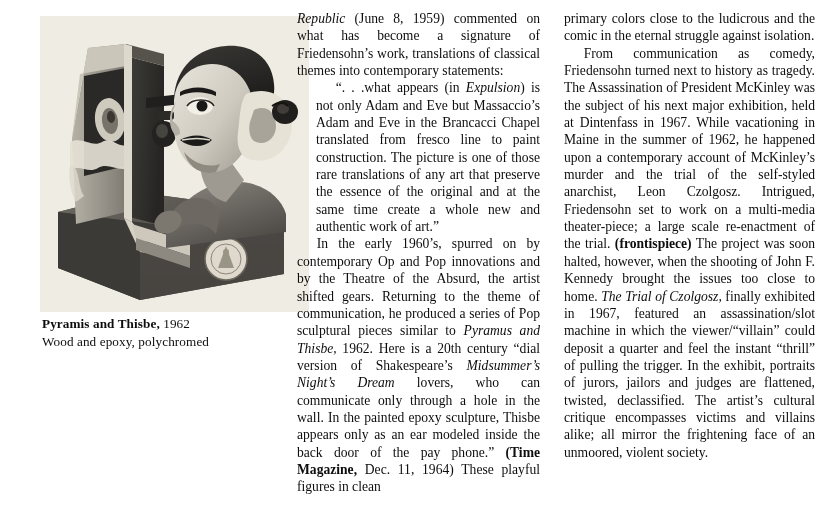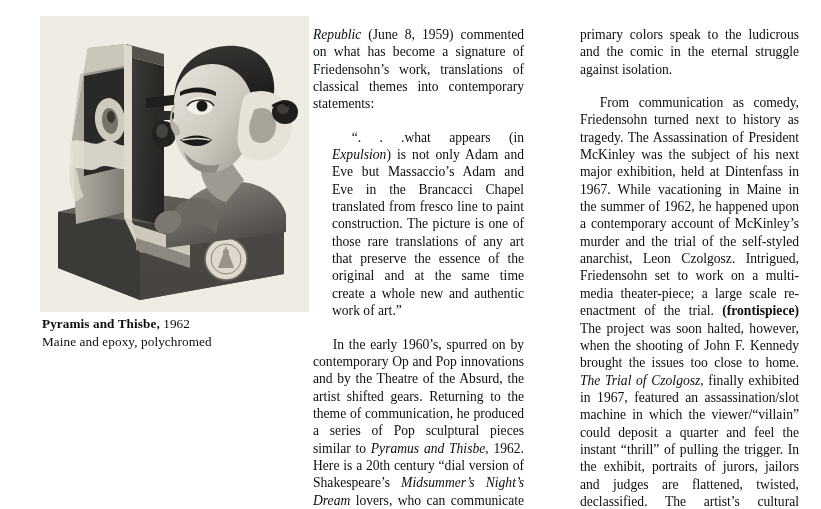--- a/index.html
+++ b/index.html
@@ -81,21 +81,21 @@
   .col-mid {
     left: 297px;
     width: 243px;
   }
   .col-right {
     left: 564px;
     width: 251px;
   }
 
   .col p {
-    margin: 16px;
+    margin: 0;
     text-indent: 1.45em;
   }
   .col p.noindent {
     text-indent: 0;
   }
 
   .blockquote {
     margin: 0;
     padding-left: 19px;
     text-indent: 0;
@@ -224,32 +224,32 @@
           <ellipse cx="243" cy="93" rx="6" ry="5" fill="#403d38"></ellipse>
           <path d="M232,90 C238,86 244,86 248,90" fill="none" stroke="#15140f" stroke-width="2"></path>
 
           <rect x="0" y="0" width="269" height="296" fill="#efece3" opacity="0"></rect>
           <rect x="0" y="0" width="269" height="8" fill="#efece3"></rect>
         </svg>
       </div>
 
       <figcaption class="caption">
         <span class="cap-line"><span class="cap-title">Pyramis and Thisbe,</span> <span>1962</span></span>
-        <span class="cap-line">Maine and epoxy, polychromed</span>
+        <span class="cap-line">Wood and epoxy, polychromed</span>
       </figcaption>
     </figure>
   </div>
 
   <div class="col col-mid">
     <p class="noindent"><span class="it">Republic</span><span> (June 8, 1959) commented on what has become a signature of Friedensohn’s work, translations of classical themes into contemporary statements:</span></p>
 
     <p class="blockquote"><span>“. . .what appears (in </span><span class="it">Expulsion</span><span>) is not only Adam and Eve but Massaccio’s Adam and Eve in the Brancacci Chapel translated from fresco line to paint construction. The picture is one of those rare translations of any art that preserve the essence of the original and at the same time create a whole new and authentic work of art.”</span></p>
 
     <p><span>In the early 1960’s, spurred on by contemporary Op and Pop innovations and by the Theatre of the Absurd, the artist shifted gears. Returning to the theme of communication, he produced a series of Pop sculptural pieces similar to </span><span class="it">Pyramus and Thisbe,</span><span> 1962. Here is a 20th century “dial version of Shakespeare’s </span><span class="it">Midsummer’s Night’s Dream</span><span> lovers, who can communicate only through a hole in the wall. In the painted epoxy sculpture, Thisbe appears only as an ear modeled inside the back door of the pay phone.” </span><span class="bi">(Time Magazine,</span><span> Dec. 11, 1964) These playful figures in clean</span></p>
   </div>
 
   <div class="col col-right">
-    <p class="noindent">primary colors speak to the ludicrous and the comic in the eternal struggle against isolation.</p>
+    <p class="noindent">primary colors close to the ludicrous and the comic in the eternal struggle against isolation.</p>
 
     <p><span>From communication as comedy, Friedensohn turned next to history as tragedy. The Assassination of President McKinley was the subject of his next major exhibition, held at Dintenfass in 1967. While vacationing in Maine in the summer of 1962, he happened upon a contemporary account of McKinley’s murder and the trial of the self-styled anarchist, Leon Czolgosz. Intrigued, Friedensohn set to work on a multi-media theater-piece; a large scale re-enactment of the trial. </span><span class="bi">(frontispiece)</span><span> The project was soon halted, however, when the shooting of John F. Kennedy brought the issues too close to home. </span><span class="it">The Trial of Czolgosz,</span><span> finally exhibited in 1967, featured an assassination/slot machine in which the viewer/“villain” could deposit a quarter and feel the instant “thrill” of pulling the trigger. In the exhibit, portraits of jurors, jailors and judges are flattened, twisted, declassified. The artist’s cultural critique encompasses victims and villains alike; all mirror the frightening face of an unmoored, violent society.</span></p>
   </div>
 
 </div>
 
 </body></html>

